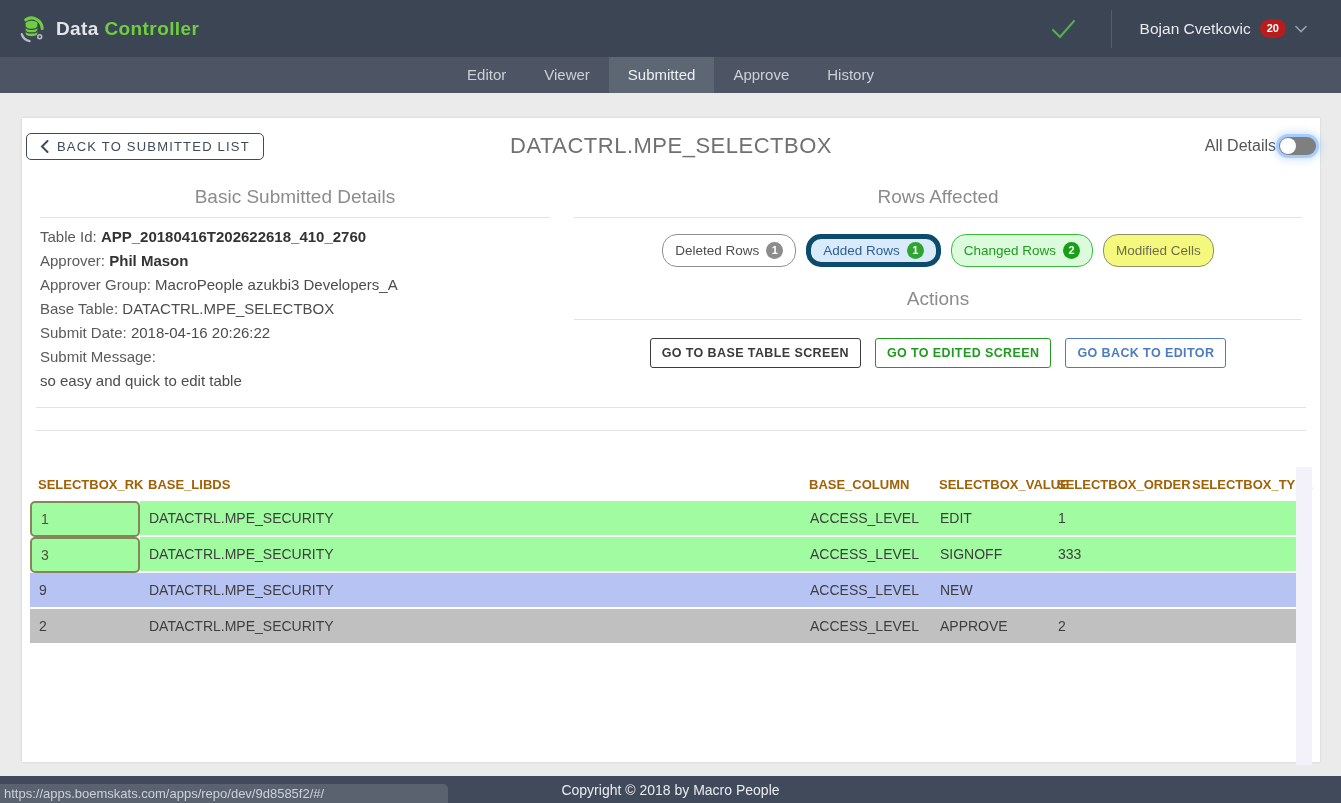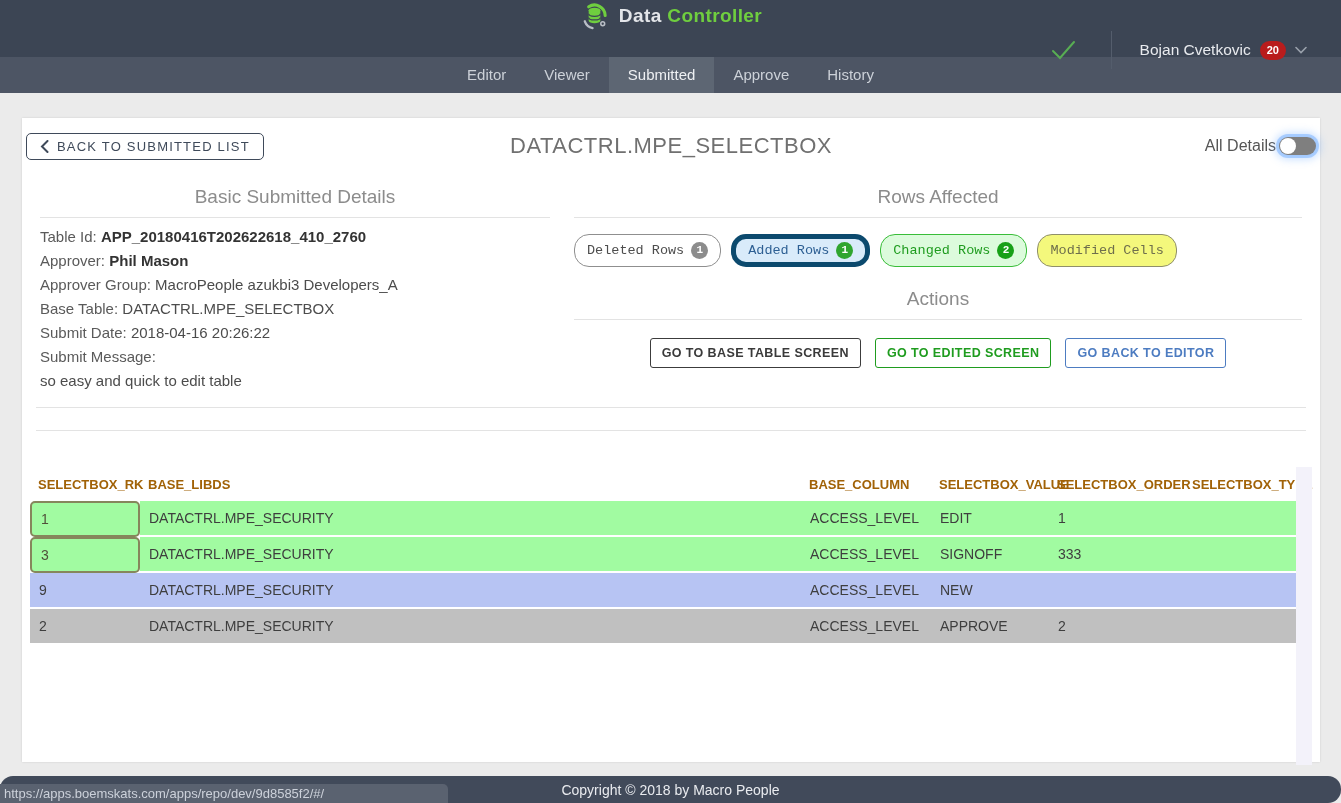--- a/index.html
+++ b/index.html
@@ -6,21 +6,21 @@
   html,body { width:1341px; height:803px; }
   body {
     font-family:"Liberation Sans", sans-serif;
     background:#ebebeb;
     position:relative;
     overflow:hidden;
   }
   
   .topbar {
     height:57px; background:#3c4554;
-    display:flex; align-items:center; padding:0 16px;flex-direction:column;
+    display:flex; align-items:center; padding:0 16px;
   }
   .logo { display:flex; align-items:center; gap:9px; cursor:pointer; }
   .logo-text { font-size:19px; font-weight:bold; letter-spacing:.4px; }
   .logo-text .w1 { color:#e3e5e9; }
   .logo-text .w2 { color:#6fce3f; }
   .topbar-right { margin-left:auto; display:flex; align-items:center; }
   .hdr-divider { width:1px; height:38px; background:#545d6c; margin:0 28px 0 34px; }
   .user-menu { display:flex; align-items:center; gap:9px; cursor:pointer; padding-right:18px; }
   .user-name { color:#e8eaee; font-size:15.5px; }
   .user-badge {
@@ -72,21 +72,21 @@
   .col-right { flex:1; margin-left:24px; }
   .section-h {
     font-size:19px; font-weight:300; color:#8c8c8c; text-align:center; margin-top:12px;
   }
   .hr { border-top:1px solid #e3e3e3; margin-top:9px; }
   .fields { margin-top:7px; }
   .field { line-height:24px; font-size:15px; color:#5a5a5a; }
   .field .val { color:#4c4c4c; }
   .field .val.bold { font-weight:bold; color:#333; }
   
-  .pills { margin-top:16px; display:flex; justify-content:flex-start; gap:10px;font-family:Liberation Mono, monospace; }
+  .pills { margin-top:16px; display:flex; justify-content:center; gap:10px; }
   .pill {
     display:inline-flex; align-items:center; gap:7px;
     border-radius:15px; padding:3px 12px; font-size:13.5px; cursor:pointer;
     background:#fff; line-height:17px;
   }
   .pill .cnt {
     width:17px; height:17px; border-radius:50%; color:#fff; font-size:11px; font-weight:bold;
     display:flex; align-items:center; justify-content:center;
   }
   .pill-deleted { border:1px solid #8f8f8f; color:#4d4d4d; }
@@ -126,21 +126,21 @@
   tr.row-changed td { background:#a1fba1; }
   tr.row-added td   { background:#b7c4f3; }
   tr.row-deleted td { background:#c0c0c0; }
   td.cell-modified {
     background:#edf66c; border:2px solid #86865c; border-radius:5px; color:#50503a;
   }
   
   .footer {
     position:absolute; bottom:0; left:0; right:0; height:27px; background:#414a5a;
     display:flex; align-items:center; justify-content:center;
-    color:#e9ebef; font-size:14px;border-radius:13px;
+    color:#e9ebef; font-size:14px;
   }
   .status-url {
     position:absolute; bottom:0; left:0; z-index:5;
     width:448px; height:19px; background:#5a6270;
     border-top-right-radius:5px;
     color:#ccd1da; font-size:13px; line-height:19px; padding-left:4px;
     white-space:nowrap; overflow:hidden;
   }
 </style>
 </head>

